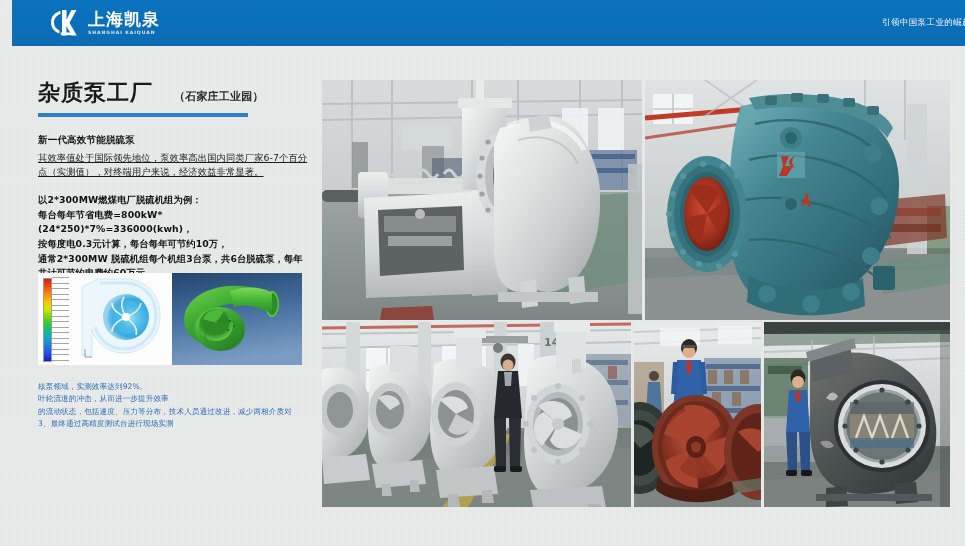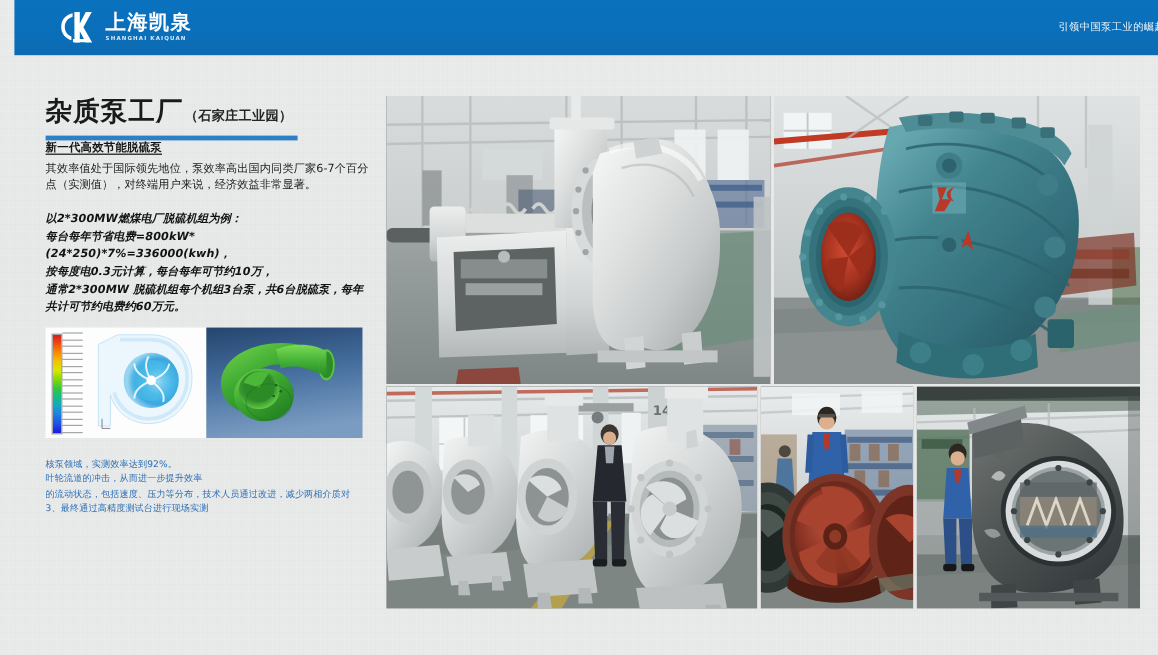--- a/index.html
+++ b/index.html
@@ -80,21 +80,21 @@
 
   
   .left-col {
     position: absolute;
     left: 38px; top: 78px;
     width: 276px;
   }
   .title-row {
     display: flex;
     align-items: baseline;
-    gap: 1px;
+    gap: 21px;
   }
   .title-main {
     font-size: 22px;
     font-weight: 700;
     color: #1a1a1a;
     letter-spacing: 1px;
   }
   .title-sub {
     font-size: 11px;
     font-weight: 700;
@@ -102,42 +102,42 @@
     letter-spacing: 0.2px;
   }
   .title-rule {
     width: 210px;
     height: 4px;
     background: #2f7fc6;
     margin-top: 5px;
   }
 
   .sec-heading {
+    margin-top: 17px;
     font-size: 9.5px;
     font-weight: 700;
     color: #151515;
-    text-decoration: underline;
     text-underline-offset: 2px;
     letter-spacing: 0.2px;
   }
   .body-text {
     margin-top: 4px;
     font-size: 9.3px;
     line-height: 1.5;
     color: #1c1c1c;
     letter-spacing: 0.1px;
+    text-decoration: underline;
   }
   .calc-block {
     margin-top: 14px;
     font-size: 9.3px;
     font-weight: 700;
     line-height: 1.58;
     color: #121212;
     letter-spacing: 0.1px;
-    font-style: italic;
   }
   .calc-block .line { display: block; }
 
   
   .cfd-row {
     position: absolute;
     left: 38px; top: 273px;
     width: 264px; height: 92px;
     display: flex;
   }

